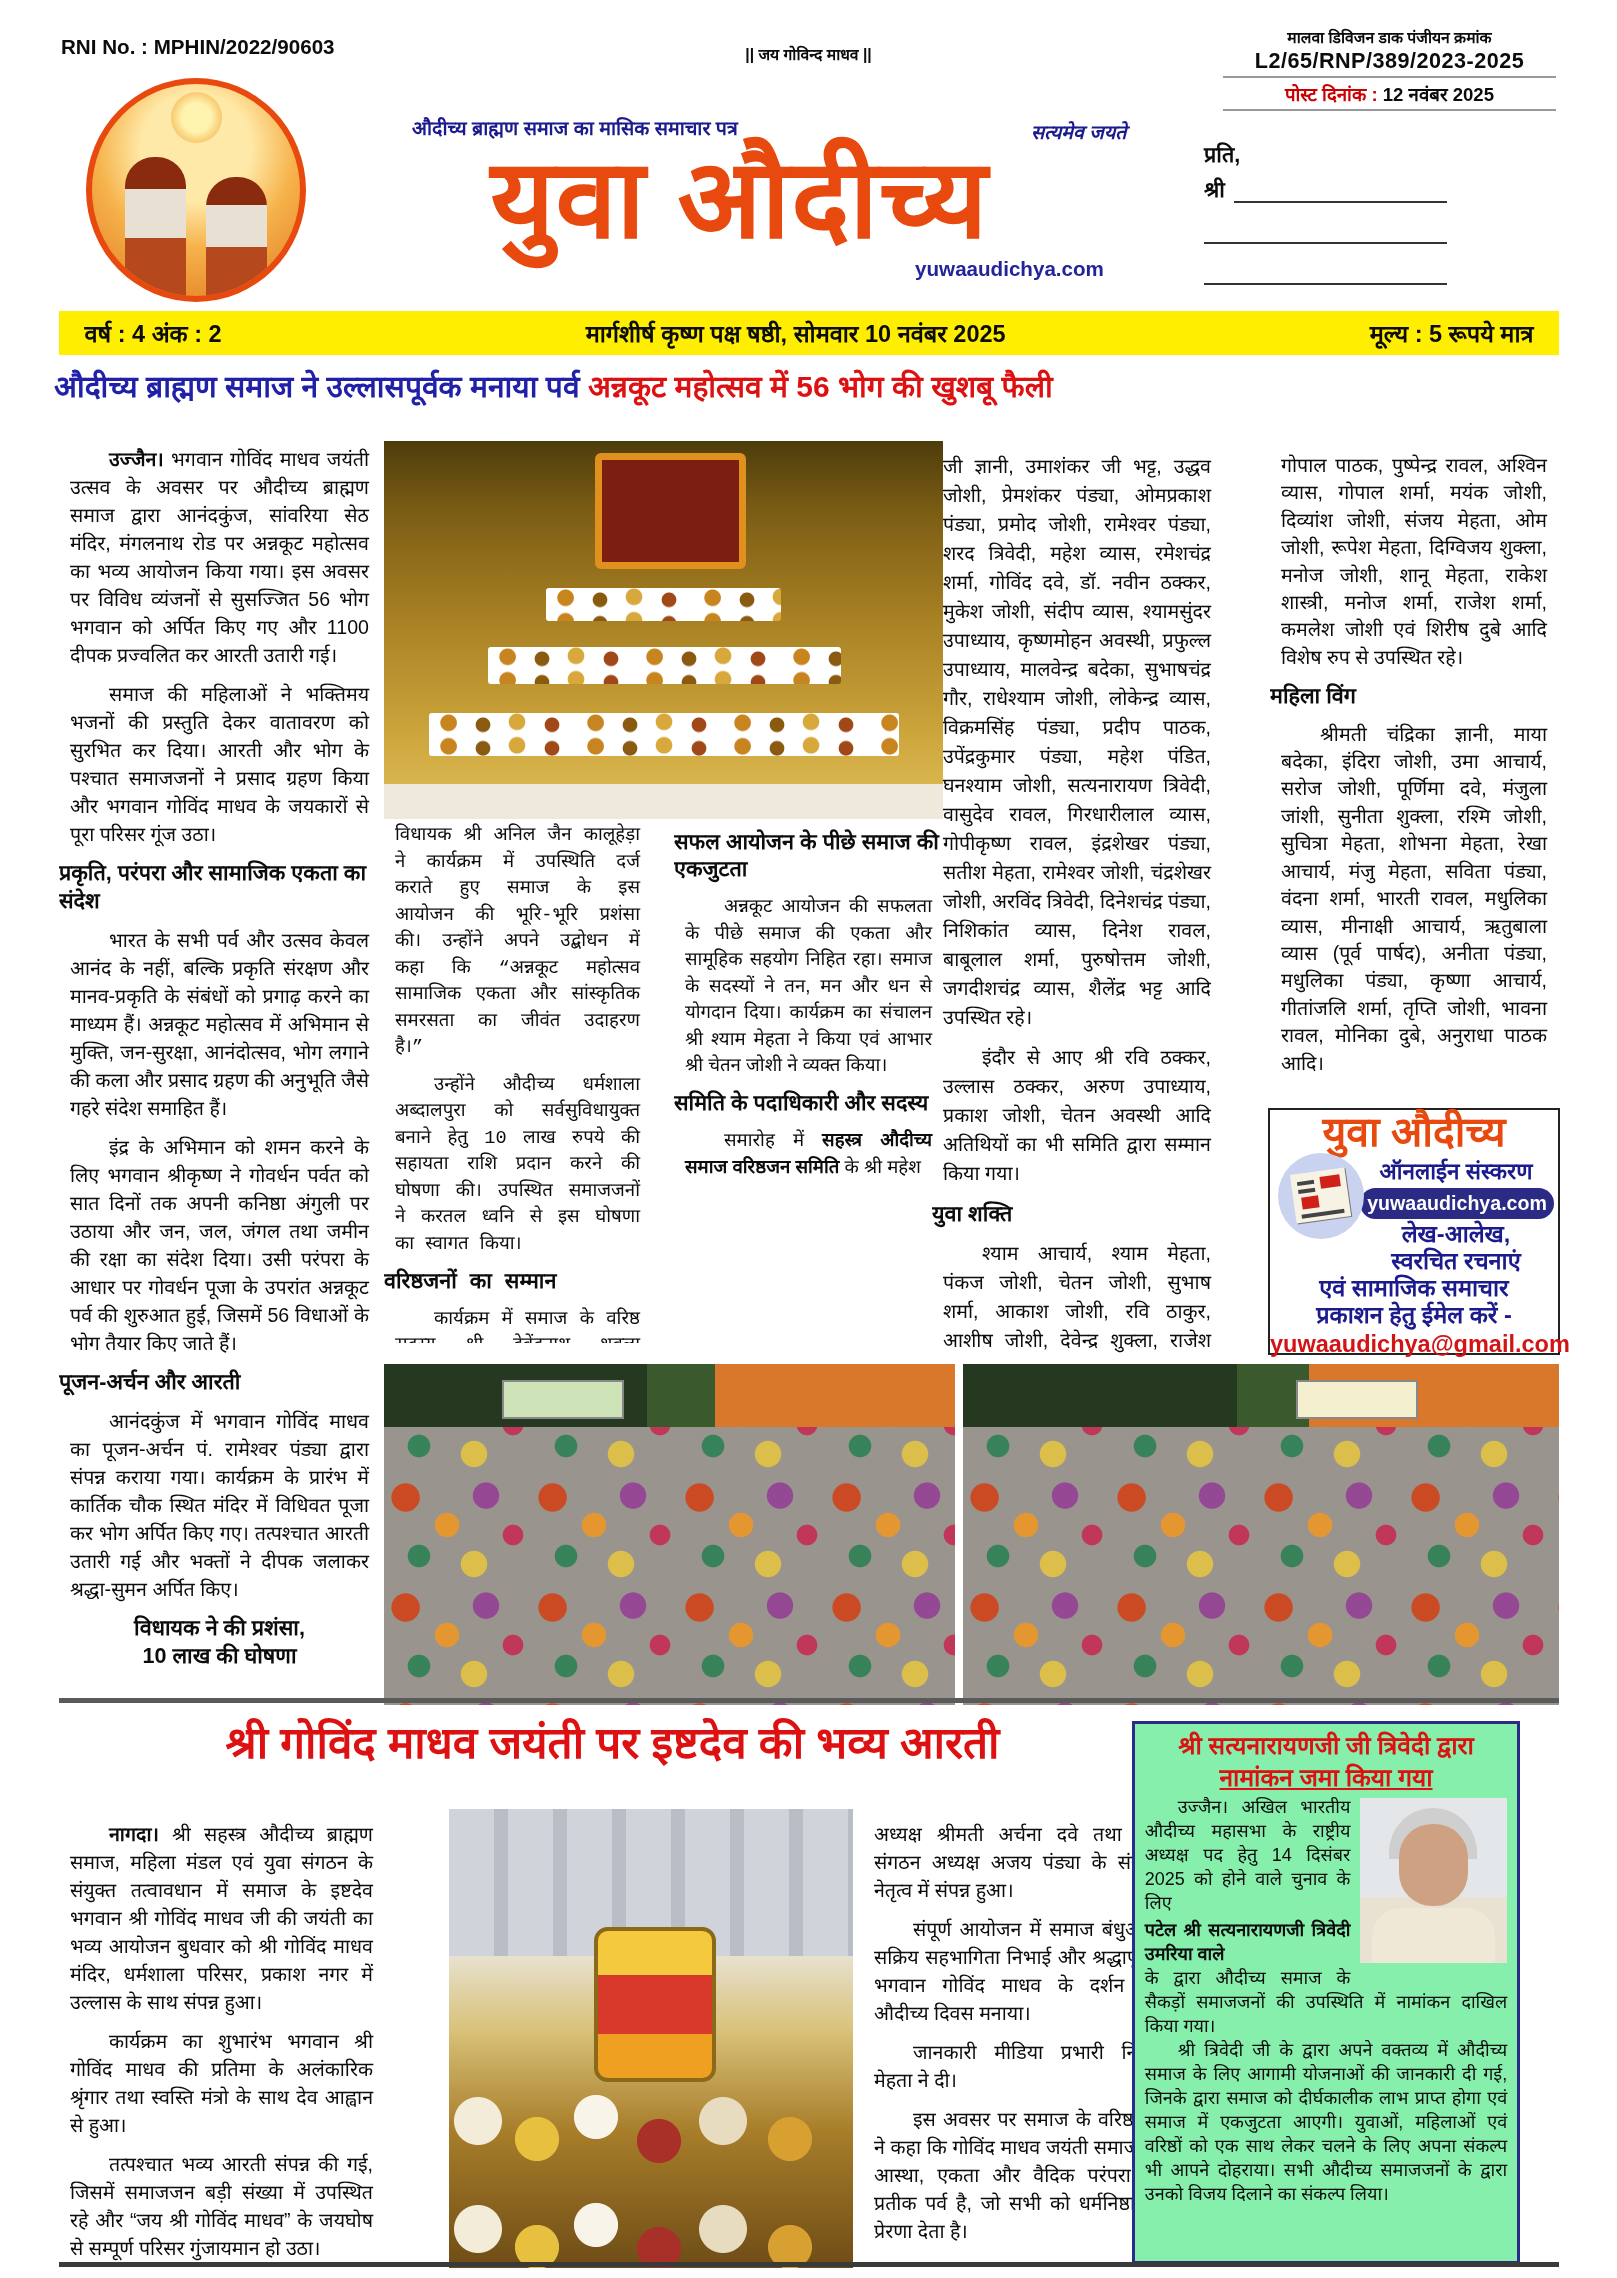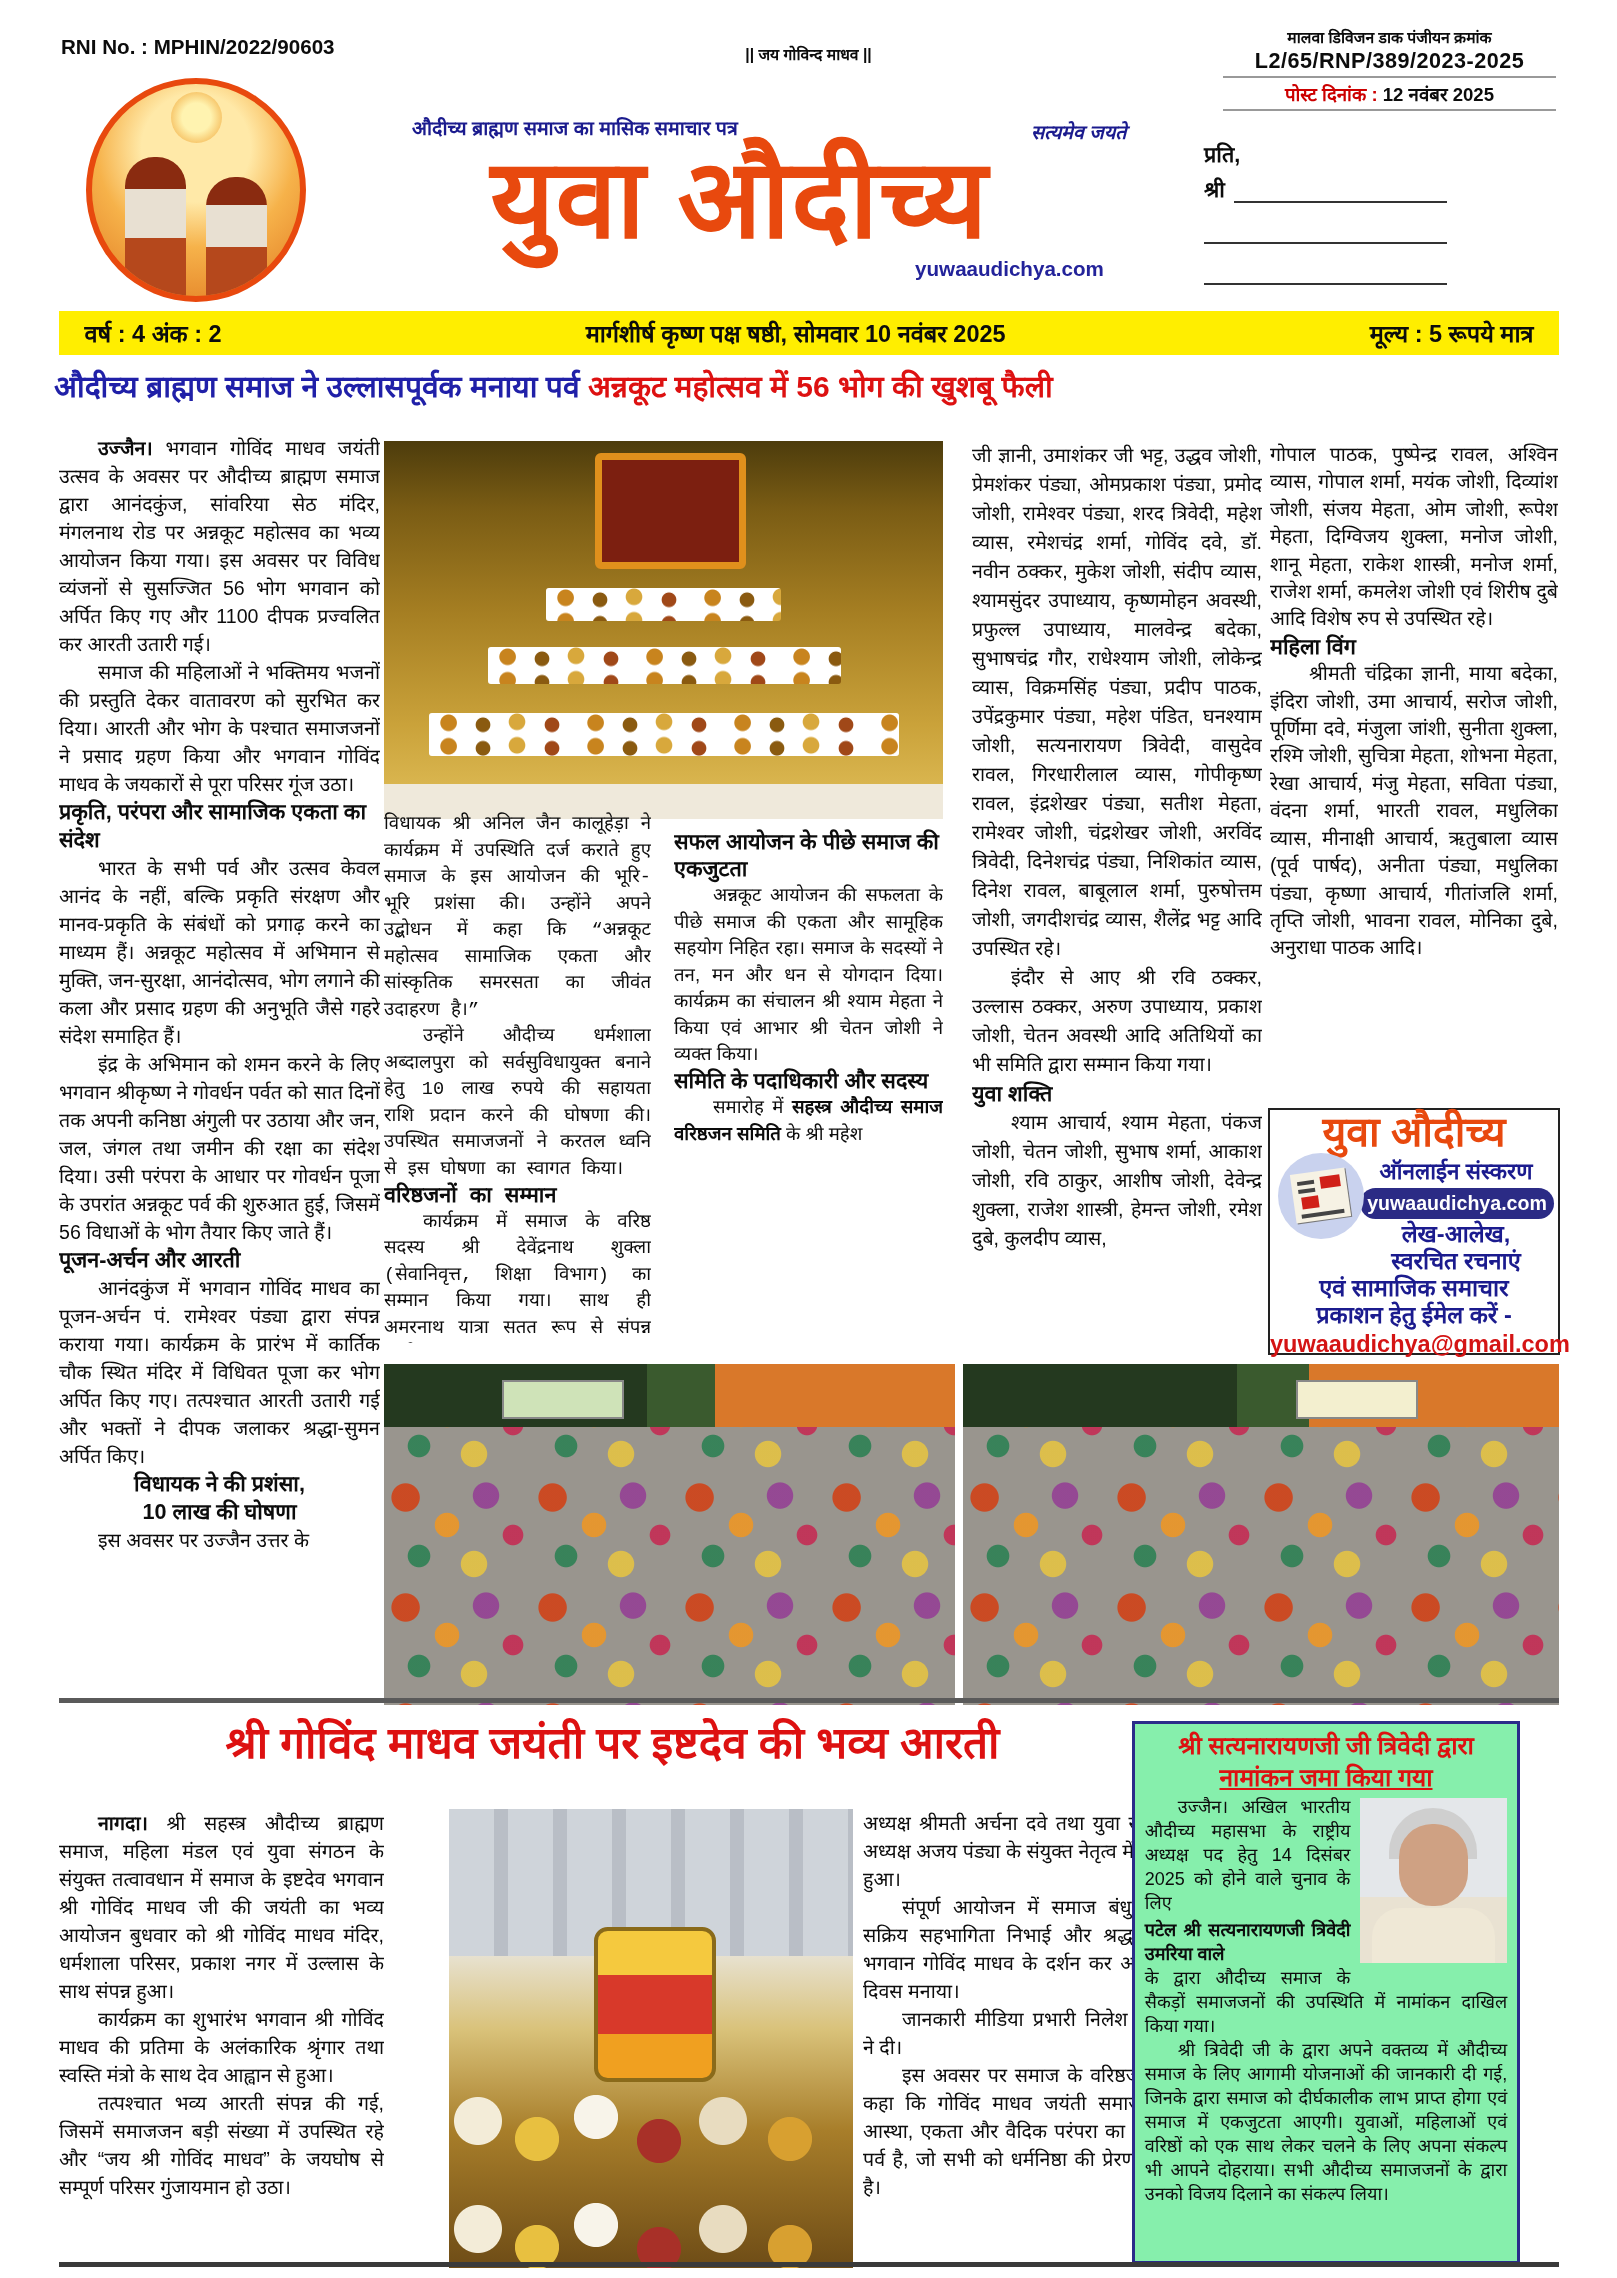--- a/index.html
+++ b/index.html
@@ -39,29 +39,29 @@
   
   .issuebar{position:absolute;left:59px;top:311px;width:1500px;height:44px;background:#ffee00;
     display:flex;align-items:center;justify-content:space-between;padding:0 25.5px;box-sizing:border-box;
     font-size:23.5px;font-weight:bold;}
   
   .headline1{position:absolute;left:54px;top:369px;width:1509px;text-align:left;margin:0;
     font-size:30px;font-weight:800;line-height:1.2;}
   .headline1 .blue{color:#2020a8;} .headline1 .red{color:#dd1111;}
   
   .col{position:absolute;text-align:justify;overflow:hidden;}
-  .col p{margin:0;text-indent:39px;}
+  .col p{margin:11px;text-indent:39px;}
   .col p.cont{text-indent:0;}
   .col .dl{font-weight:bold;}
   .col h4{margin:0;font-weight:800;font-size:21.6px;text-align:left;text-indent:0;}
   .col h4.ctr{text-align:center;}
   .c1{left:59px;top:434px;width:321px;height:1247px;font-size:19.6px;line-height:28px;}
   .c2{left:384px;top:812px;width:267px;height:531px;font-size:18.6px;line-height:26.5px;font-family:Liberation Mono, monospace;}
   .c3{left:674px;top:829px;width:269px;height:531px;font-size:18.6px;line-height:26.5px;}
-  .c4{left:972px;top:441px;width:290px;height:917px;font-size:19.6px;line-height:29px;}
+  .c4{left:932px;top:441px;width:290px;height:917px;font-size:19.6px;line-height:29px;}
   .c5{left:1270px;top:441px;width:288px;height:663px;font-size:19.6px;line-height:27.4px;}
   
   .photo{position:absolute;overflow:hidden;}
   .ph-annakut{left:384px;top:441px;width:559px;height:378px;
     background:linear-gradient(180deg,#4d3c0c 0%,#7a5c14 18%,#a57e22 45%,#caa23a 75%,#e2c05a 100%);}
   .ph-annakut .frame{position:absolute;left:50%;top:11.8px;margin-left:-69px;width:137px;height:102px;
     background:#7c1f10;border:7.8px solid #e0901c;border-radius:5.9px;}
   .ph-annakut .step{position:absolute;left:50%;background:linear-gradient(180deg,#ffffff 0 70%,#dfe3e8 100%);
     background-color:#fff;border-radius:2.9px;
     background-image:radial-gradient(circle 8.8px at 19.6px 9.8px,#c8841e 0 7.8px,transparent 8.8px),

